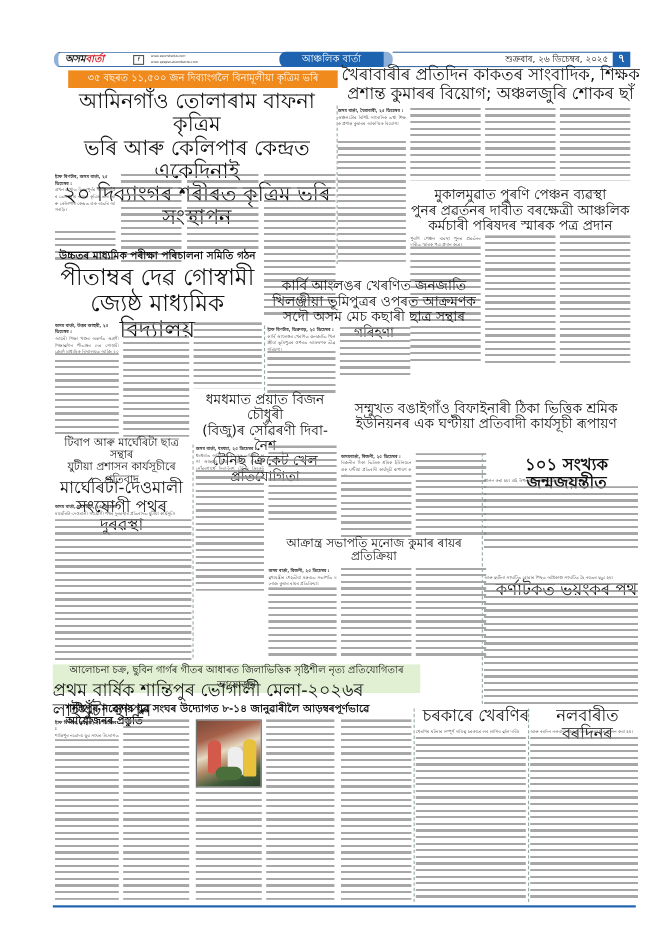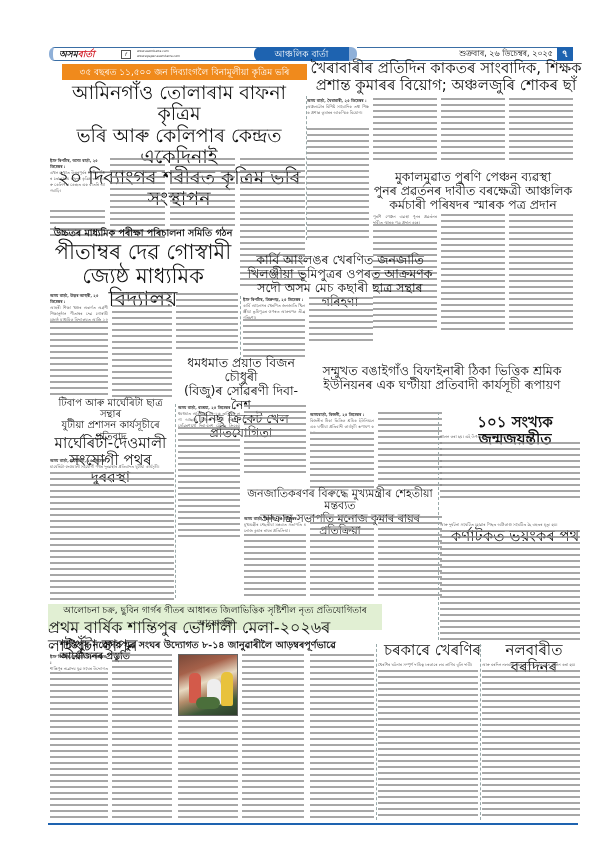--- a/index.html
+++ b/index.html
@@ -162,21 +162,20 @@
   <div>মাৰ্ঘেৰিটা-দেওমালী</div>
   <div>সংযোগী পথৰ দুৰৱস্থা</div>
 </div>
 <div class="col" style="left:50px; top:458px; width:124px; height:14px;">
   <div class="lead">অসম বাৰ্তা, মাৰ্ঘেৰিটা, ২৫ ডিচেম্বৰ :</div>
   <div class="txt">মাৰ্ঘেৰিটা-দেওমালী সংযোগী পথৰ দুৰৱস্থাৰ প্ৰতিবাদত যুটীয়া কাৰ্যসূচী।</div>
 </div>
 <div class="lines" style="left:50px; top:472px; width:124px; height:128px;"></div>
 
 <div class="hl hl-m" style="left:240px; top:488px; width:200px; font-size:11px;">
-  <div>জনজাতিকৰণৰ বিৰুদ্ধে মুখ্যমন্ত্ৰীৰ শেহতীয়া মন্তব্যত</div>
   <div>আক্ৰান্ত্ৰ সভাপতি মনোজ কুমাৰ ৰায়ৰ প্ৰতিক্ৰিয়া</div>
 </div>
 <div class="col" style="left:244px; top:516px; width:62px; height:18px;">
   <div class="lead">অসম বাৰ্তা, বিজনী, ২৫ ডিচেম্বৰ :</div>
   <div class="txt">মুখ্যমন্ত্ৰীৰ শেহতীয়া মন্তব্যত সভাপতি মনোজ কুমাৰ ৰায়ৰ প্ৰতিক্ৰিয়া।</div>
 </div>
 <div class="lines" style="left:244px; top:534px; width:62px; height:66px;"></div>
 <div class="lines" style="left:310px; top:516px; width:64px; height:84px;"></div>
 <div class="lines" style="left:378px; top:516px; width:64px; height:84px;"></div>
 

